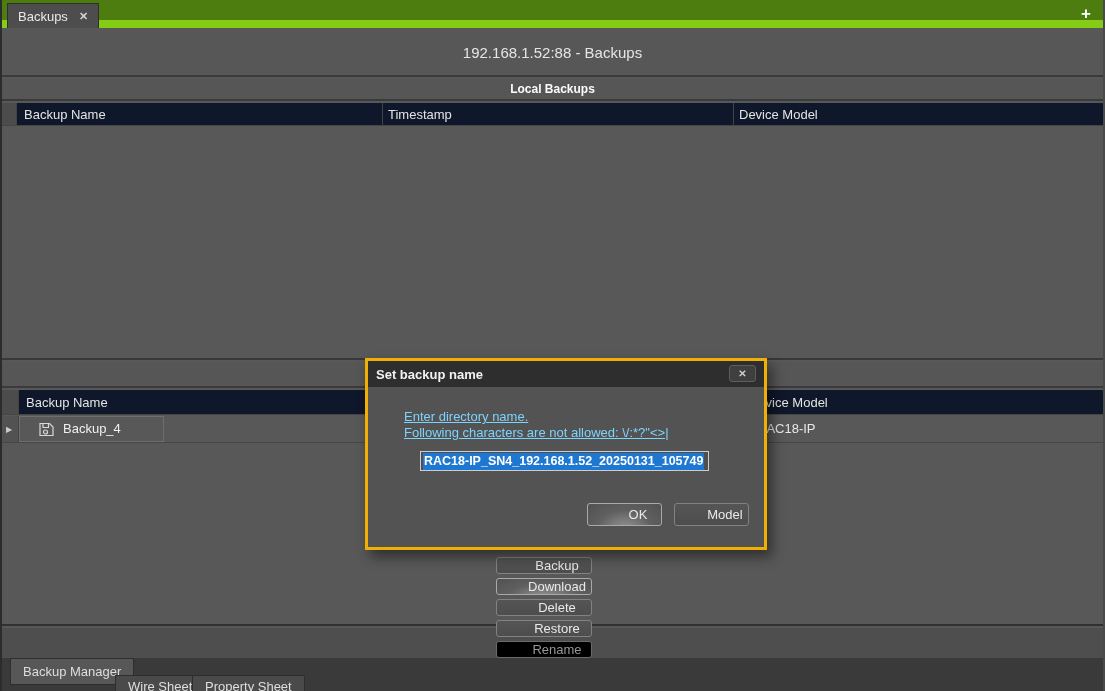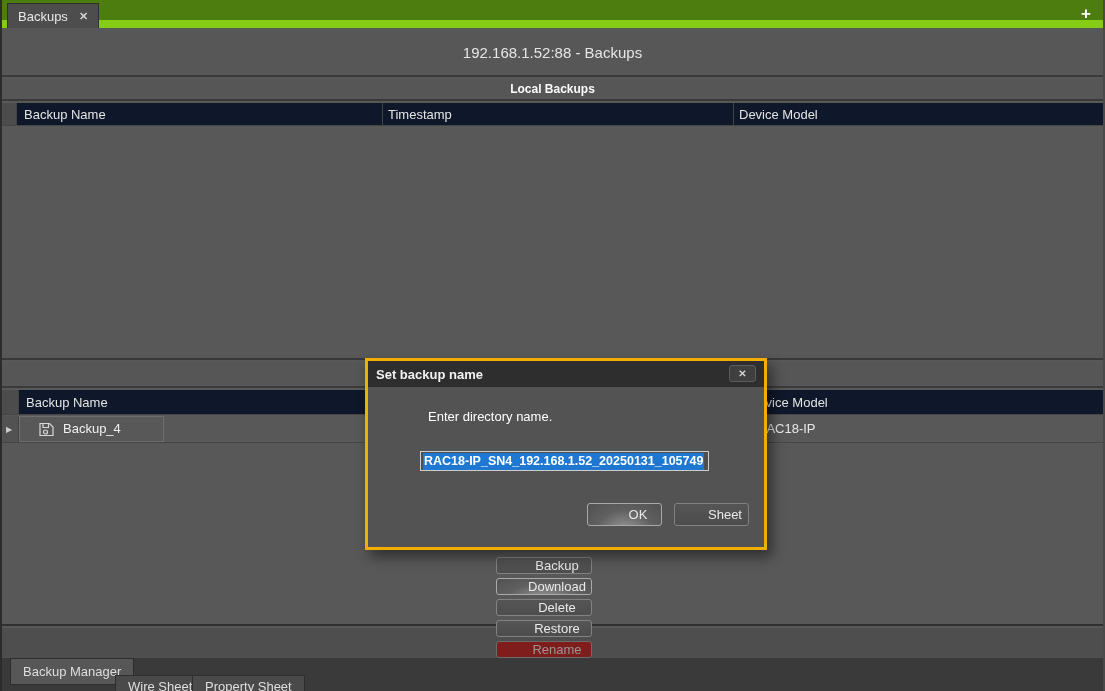--- a/index.html
+++ b/index.html
@@ -55,21 +55,21 @@
   .btn {
     width:96px; height:24px; border:1px solid #828282; border-radius:3px;
     background:linear-gradient(180deg,#555555,#4d4d4d);
     color:#e9e9e9; font-size:13px; font-family:"Liberation Sans",sans-serif;
     display:flex; align-items:center; justify-content:center; cursor:pointer;padding-left:27px;
   }
   .btn.focused {
     background:radial-gradient(ellipse at 50% 135%, #9d9d9d 0%, #606060 55%, #515151 100%);
     border-color:#a9a9a9;
   }
-  .btn.disabled { color:#979797; border-color:#6b6b6b; background:#7f1d1d; cursor:default; }
+  .btn.disabled { color:#979797; border-color:#6b6b6b; background:#000000; cursor:default; }
 
   
   #bottomtabs { left:0; top:658px; width:100%; height:33px; background:#3a3a3a; }
   .btab {
     position:absolute; top:17px; height:23px; background:#4a4a4a; border:1px solid #2e2e2e;
     display:flex; align-items:center; padding:0 12px; color:#dedede; font-size:13px; cursor:pointer;
   }
   .btab.active { top:0; height:27px; background:#575757; }
 
   
@@ -81,21 +81,21 @@
   }
   #dlg-titlebar { position:absolute; left:0; top:0; width:100%; height:26px; background:#2e2e2e;
     display:flex; align-items:center; padding-left:8px; color:#f2f2f2; font-size:13px; font-weight:bold; }
   #dlg-close {
     position:absolute; right:8px; top:4px; width:27px; height:17px;
     background:#3f3f3f; border:1px solid #5d5d5d; border-radius:3px;
     display:flex; align-items:center; justify-content:center;
     color:#cfcfcf; font-size:10px; font-weight:bold; cursor:pointer;
   }
   #dlg-body { position:absolute; left:0; top:26px; right:0; bottom:0; }
-  .dlg-msg { position:absolute; left:60px; top:22px; color:#ffffff; font-size:13px; line-height:16px; white-space:pre; }
+  .dlg-msg { position:absolute; left:36px; top:22px; color:#7dd3fc; font-size:13px; line-height:16px; white-space:pre;text-decoration:underline; }
   #dlg-input {
     position:absolute; left:52px; top:64px; width:289px; height:20px;
     background:#4f4f4f; border:1px solid #cdcdcd;
     display:flex; align-items:center; padding-left:2px; overflow:hidden;
   }
   #dlg-input .sel {
     background:#1e78d2; color:#ffffff; font-size:12.5px; font-weight:bold;
     line-height:17px; padding:0 1px; white-space:nowrap;
   }
   #dlg-btns { position:absolute; right:15px; top:116px; display:flex; gap:12px; }
@@ -172,24 +172,24 @@
     <div class="btab" style="left:113px">Wire Sheet</div>
     <div class="btab" style="left:190px">Property Sheet</div>
   </div>
 
   <div class="abs" id="dialog">
     <div id="dlg-titlebar">
       <span>Set backup name</span>
       <span id="dlg-close">✕</span>
     </div>
     <div id="dlg-body">
-      <div class="dlg-msg"><span>Enter directory name.</span><br></div>
+      <div class="dlg-msg"><span>Enter directory name.</span><br><span>Following characters are not allowed: \/:*?"&lt;&gt;|</span></div>
       <div id="dlg-input">
         <span class="sel">RAC18-IP_SN4_192.168.1.52_20250131_105749</span>
       </div>
       <div id="dlg-btns">
         <div class="btn focused">OK</div>
-        <div class="btn">Sheet</div>
+        <div class="btn">Model</div>
       </div>
     </div>
   </div>
 
 </div>
 
 </body></html>

